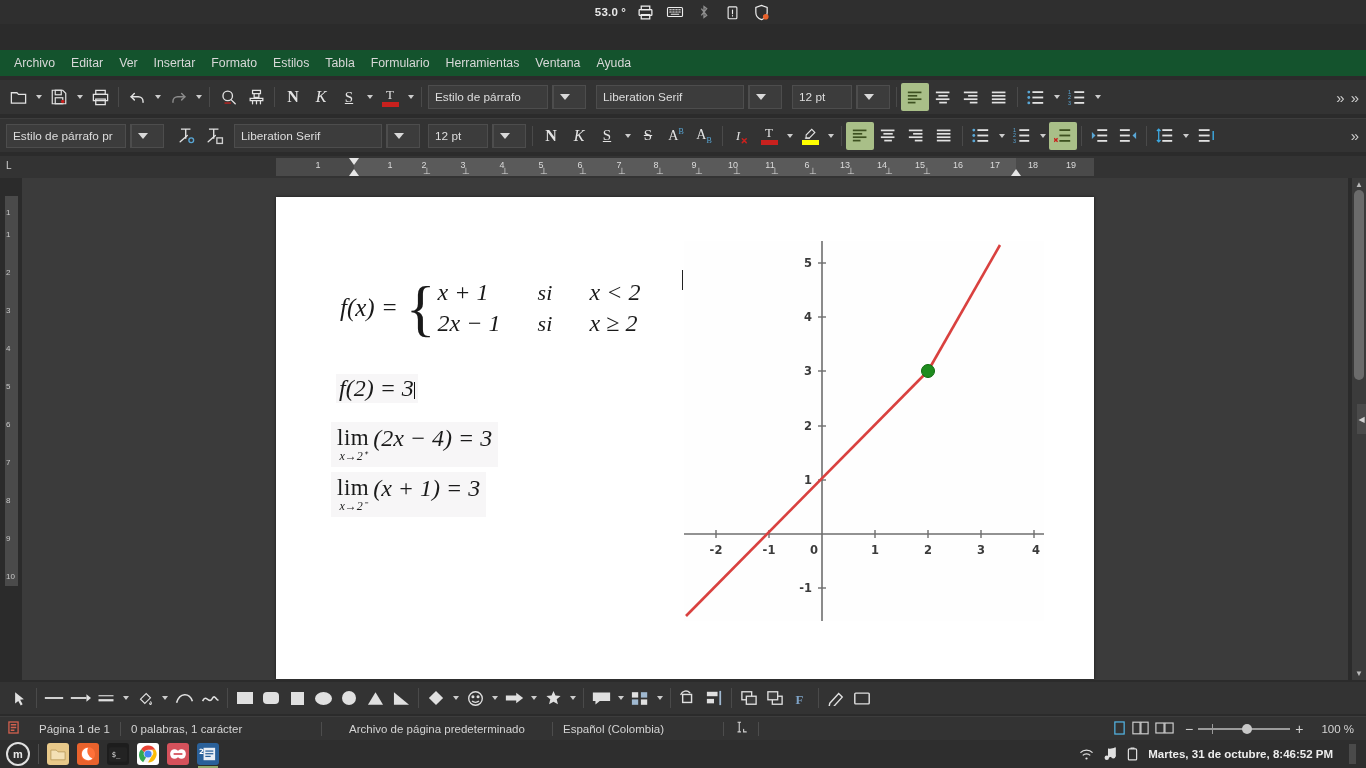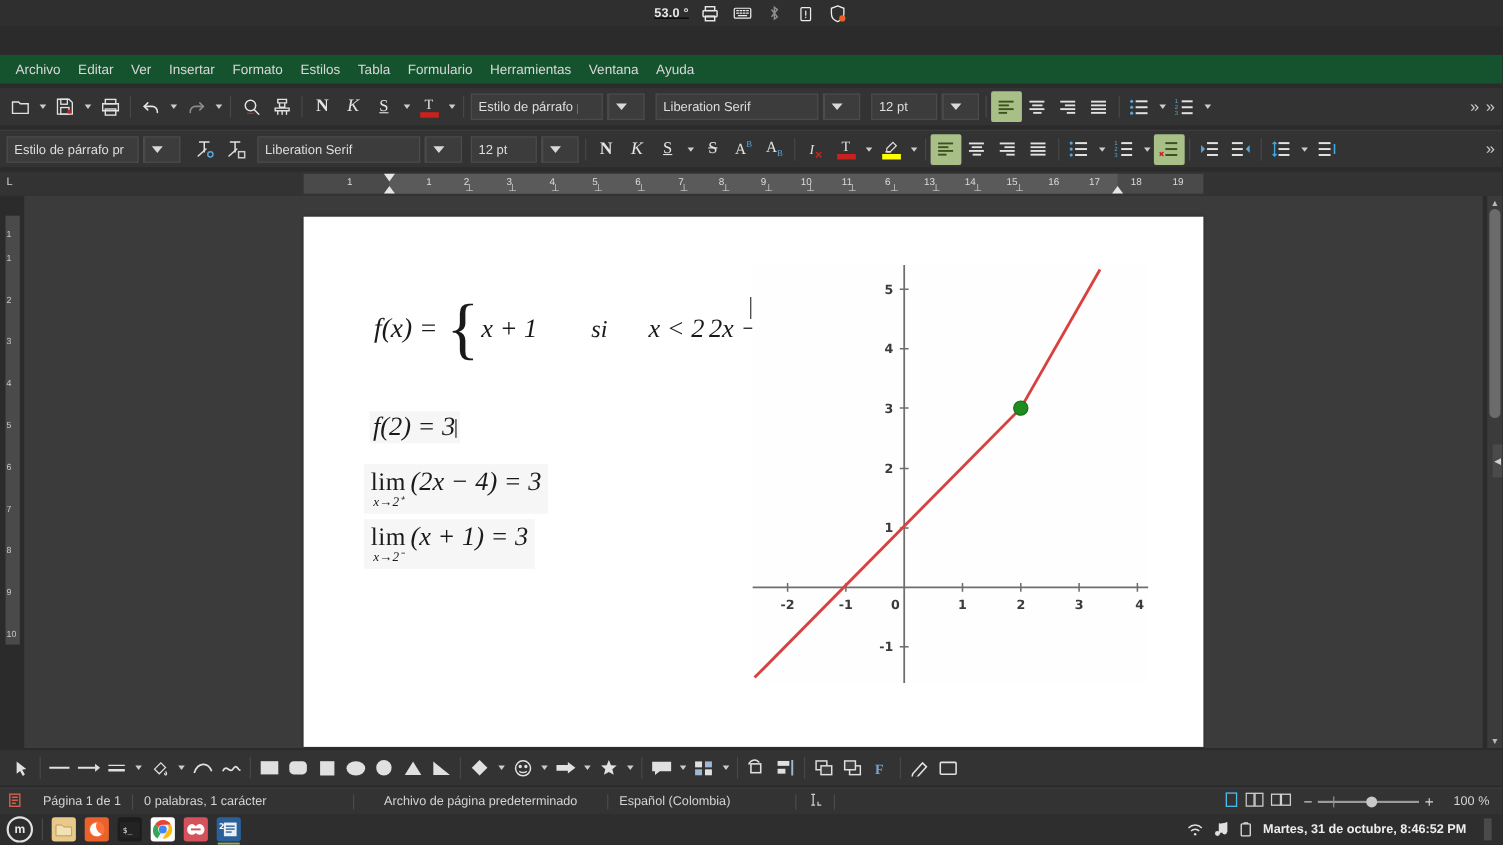--- a/index.html
+++ b/index.html
@@ -9,21 +9,21 @@
     background: #2b2b2b;
     font-family: "Liberation Sans", sans-serif;
     -webkit-font-smoothing: antialiased;
   }
   .screen { position: relative; width: 1366px; height: 768px; }
 
   
   .sysbar {
     position: absolute; top: 0; left: 0; width: 1366px; height: 24px;
     background: #2f2f2f;
-    display: flex; align-items: center; justify-content: center; gap: 10px; text-decoration: underline;
+    display: flex; align-items: center; justify-content: center; gap: 10px;
   }
   .sysbar .temp { color: #e8e8e8; font-size: 11.5px; font-weight: bold; letter-spacing: .2px; }
   .sysbar .sicon { display: inline-flex; align-items: center; justify-content: center; width: 19px; height: 19px; }
 
   
   .titlebar {
     position: absolute; top: 24px; left: 0; width: 1366px; height: 26px;
     background: #383838;
     display: flex; align-items: center; justify-content: center;
     border-bottom: 1px solid #2b2b2b;
@@ -110,21 +110,21 @@
     background: #ffffff; box-shadow: 0 0 3px rgba(0,0,0,.55);
   }
 
   
   .fml { position: absolute; font-family: "Liberation Serif", serif; color: #1a1a1a; }
   .fml-box { background: #f7f6f7; margin-top: 14px; }
 
   .eq1 { left: 64px; top: 58px; display: flex; align-items: center; margin-top: 24px; }
   .eq1 .lhs { font-size: 25px; font-style: italic; }
   .brace { font-size: 62px; font-weight: 300; line-height: 40px; margin: 0 2px 0 8px; font-family: "Liberation Serif", serif; }
-  .cases { display: flex; flex-direction: row; gap: 4px; }
+  .cases { display: flex; flex-direction: column; gap: 4px; }
   .caserow { display: flex; align-items: baseline; }
   .caserow .expr { font-size: 24px; font-style: italic; width: 100px; }
   .caserow .si { font-size: 22px; font-style: italic; width: 52px; }
   .caserow .cond { font-size: 24px; font-style: italic; }
 
   .eq2 { left: 60px; top: 163px; font-size: 24px; font-style: italic; padding: 1px 3px; }
   .eq3 { left: 55px; top: 211px; padding: 3px 6px; }
   .eq4 { left: 55px; top: 261px; padding: 3px 6px; }
   .limblk { display: inline-flex; align-items: flex-start; }
   .limstack { display: inline-flex; flex-direction: column; align-items: center; margin-right: 4px; }

